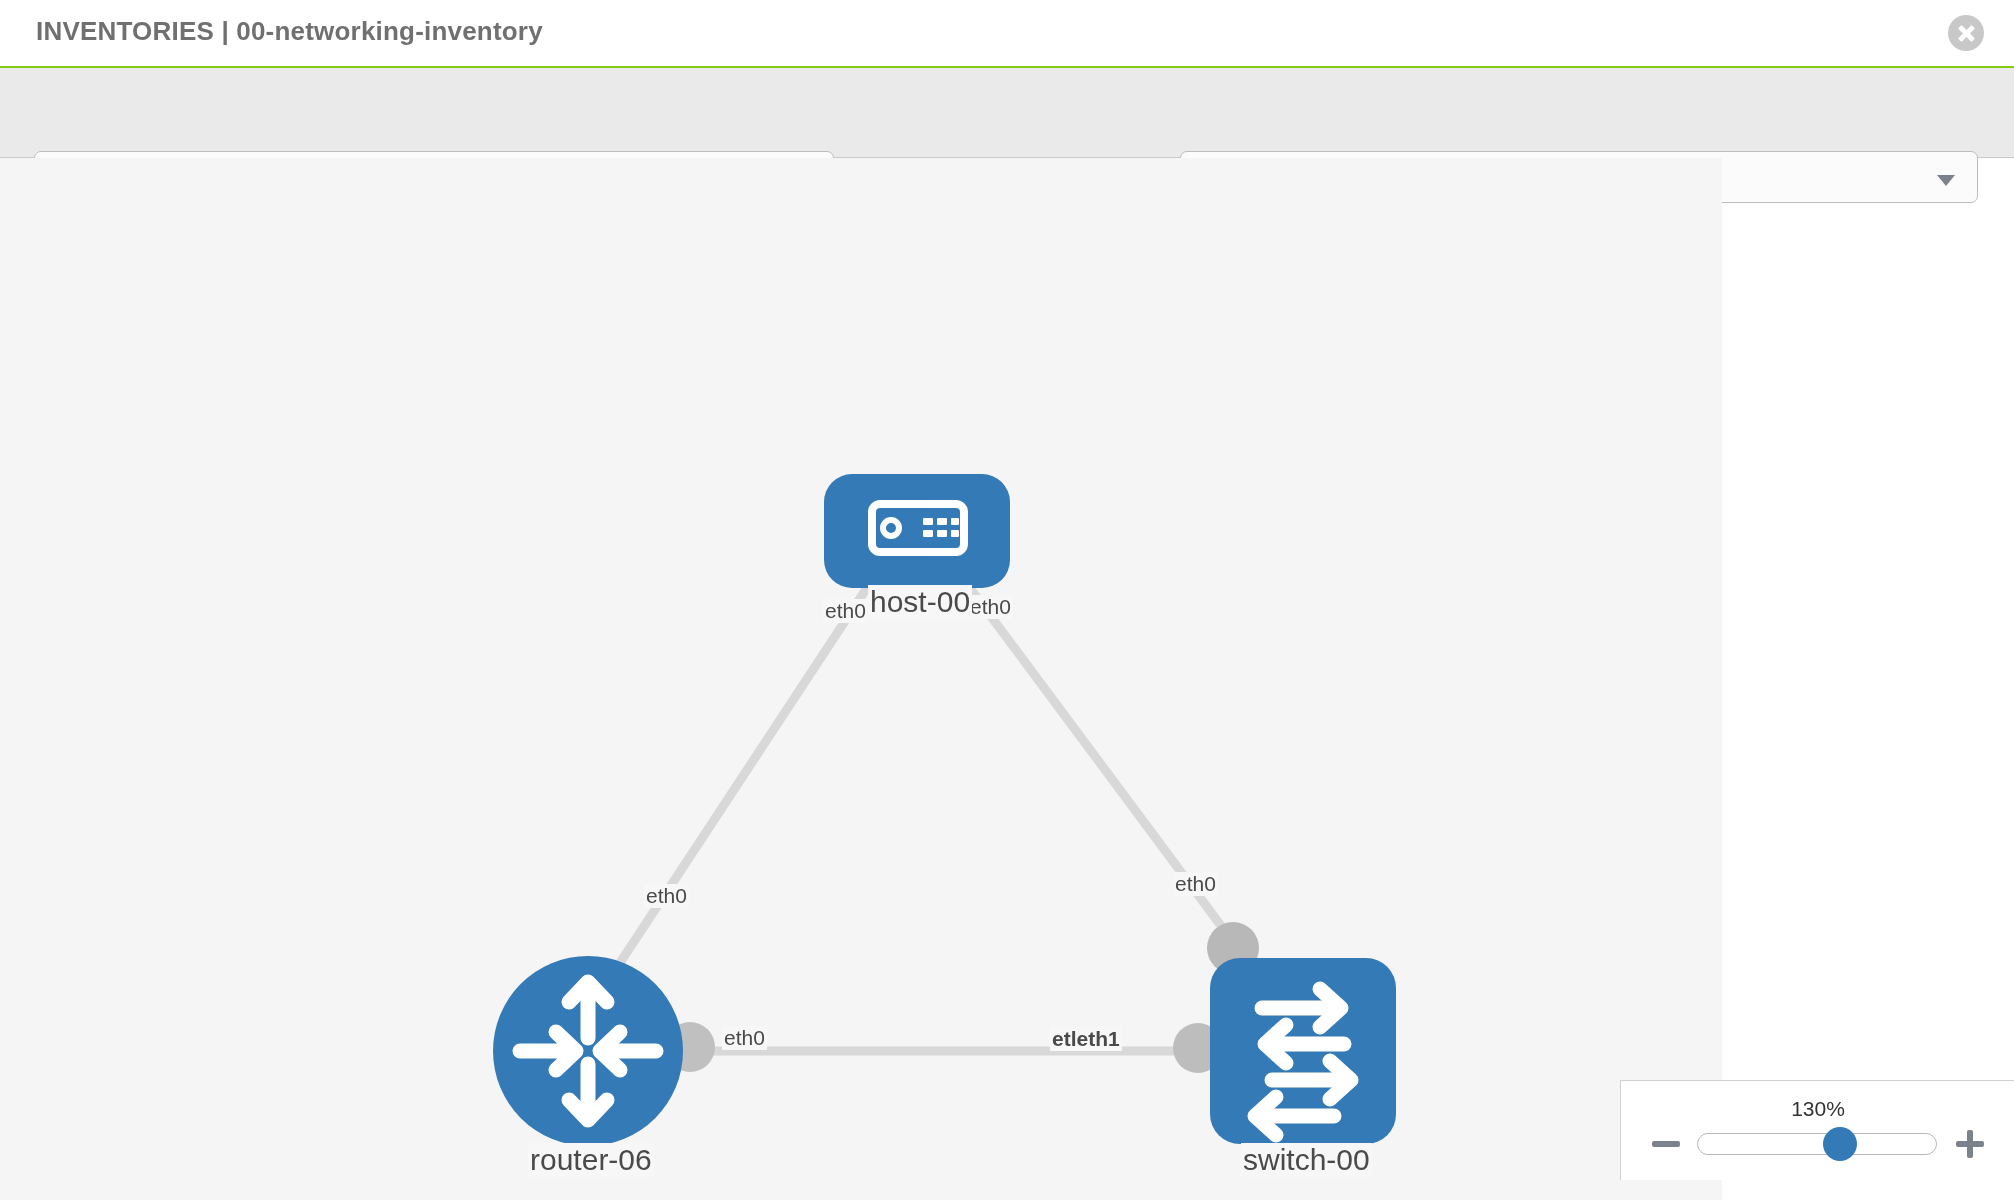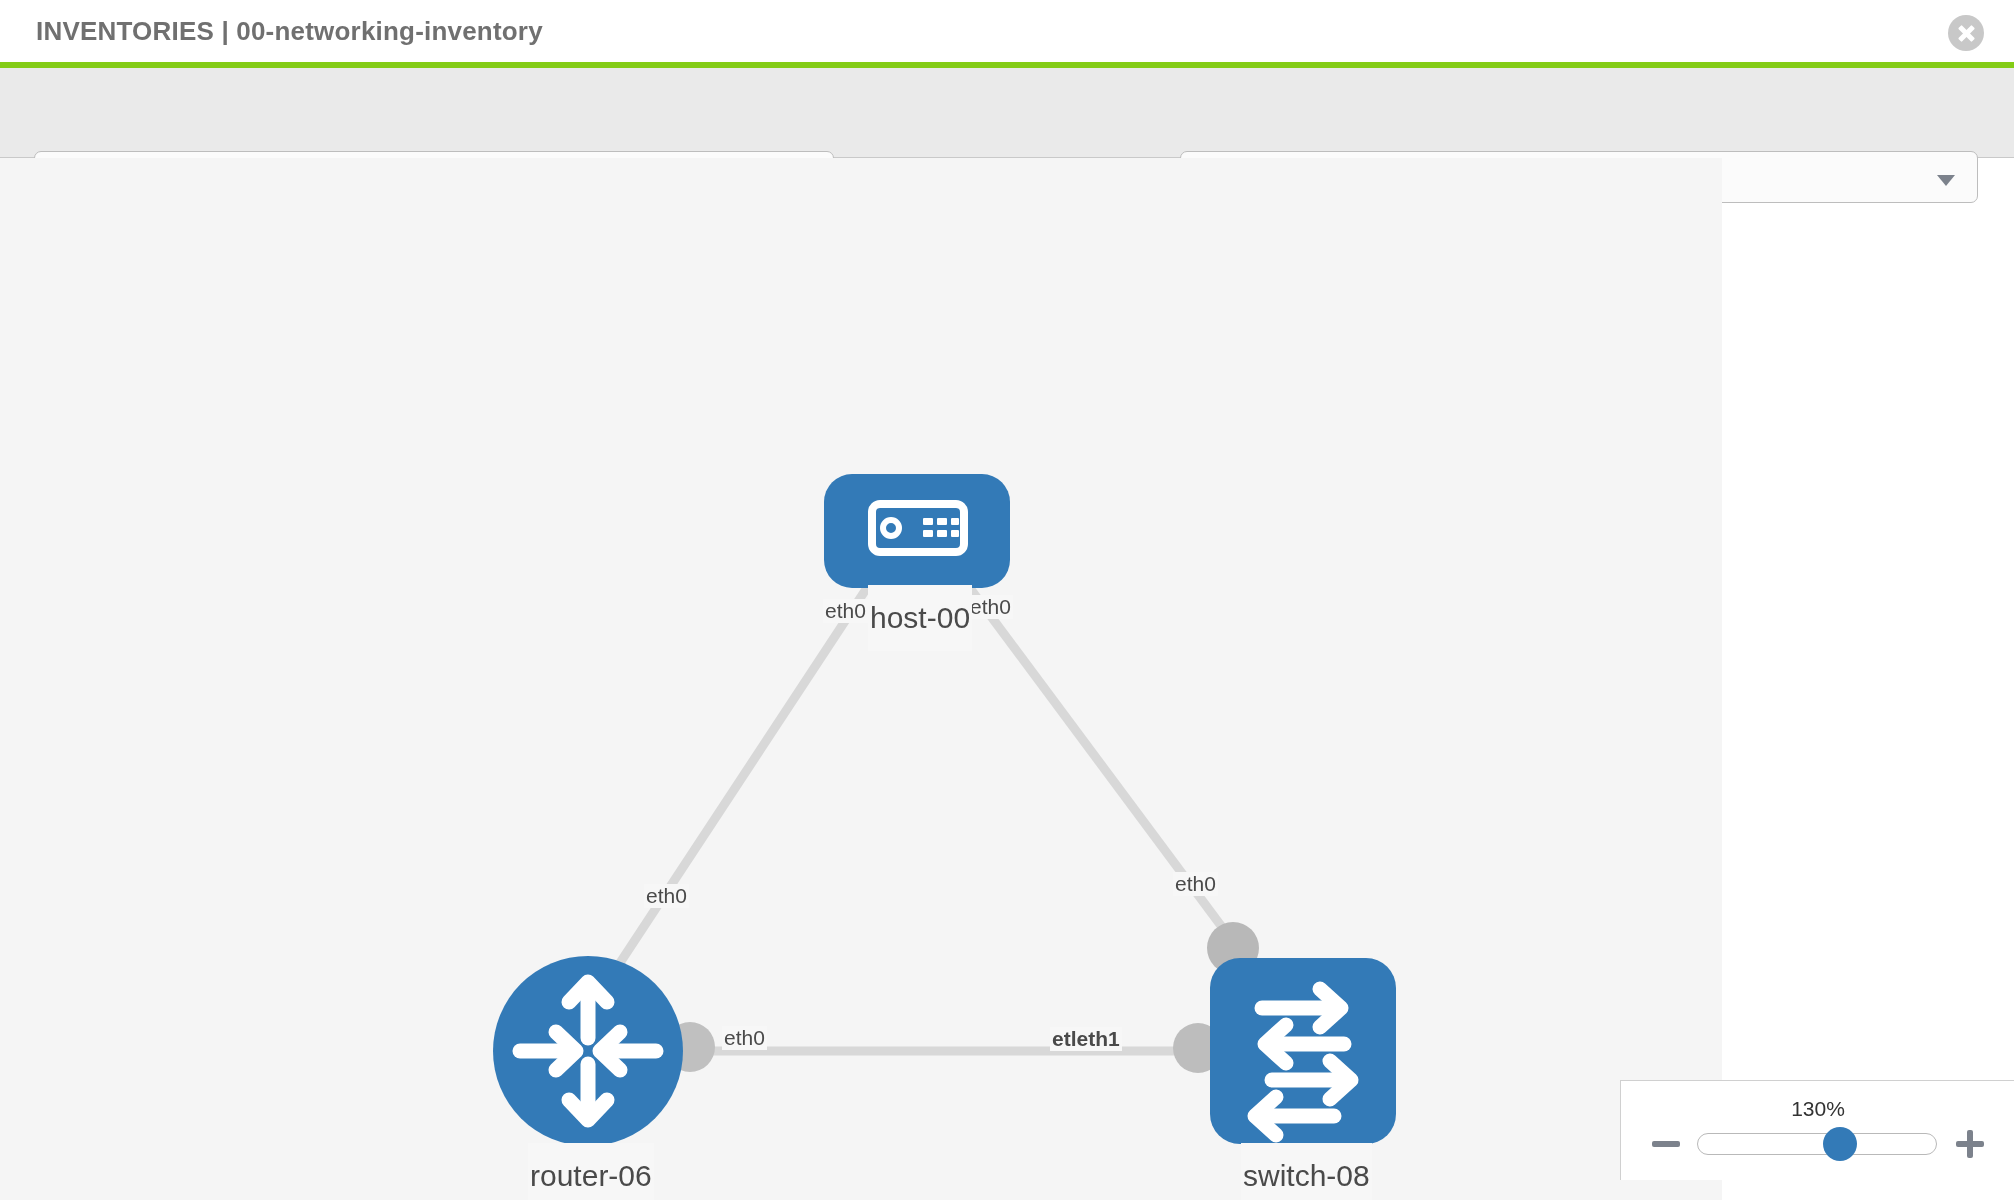--- a/index.html
+++ b/index.html
@@ -12,21 +12,21 @@
     font-family: "Liberation Sans", sans-serif;
   }
 
   
   .header {
     position: absolute;
     left: 0; top: 0;
     width: 2014px;
     height: 68px;
     background: #ffffff;
-    border-bottom: 6px solid #84cc16;
+    border-bottom: 2px solid #84cc16;
   }
   .page-title {
     position: absolute;
     left: 36px;
     top: 16px;
     font-size: 26px;
     font-weight: bold;
     color: #707070;
     letter-spacing: 0.2px;
     white-space: nowrap;
@@ -119,21 +119,21 @@
     height: 1042px;
   }
 
   
   .node-label {
     position: absolute;
     font-size: 30px;
     color: #4a4a4a;
     background: #f7f7f7;
     white-space: nowrap;
-    padding: 16px 2px;
+    padding: 0 2px;
   }
   .iface-label {
     position: absolute;
     font-size: 21px;
     color: #4a4a4a;
     background: #f7f7f7;
     white-space: nowrap;
     padding: 0 2px;
   }
 
@@ -311,21 +311,21 @@
 
   <div class="iface-label" style="left:823px; top:441px;">eth0</div>
   <div class="iface-label" style="left:968px; top:437px;">eth0</div>
   <div class="iface-label" style="left:644px; top:726px;">eth0</div>
   <div class="iface-label" style="left:1173px; top:714px;">eth0</div>
   <div class="iface-label" style="left:722px; top:868px;">eth0</div>
   <div class="iface-label" style="left:1050px; top:869px;font-weight:bold;">etleth1</div>
 
   <div class="node-label" style="left:868px; top:427px;">host-00</div>
   <div class="node-label" style="left:528px; top:985px;">router-06</div>
-  <div class="node-label" style="left:1241px; top:985px;">switch-08</div>
+  <div class="node-label" style="left:1241px; top:985px;">switch-00</div>
 
 </div>
 
 <div class="zoom-widget">
   <div class="zoom-pct">130%</div>
 
   <div class="zoom-minus">
     <span class="h"></span>
   </div>
 

